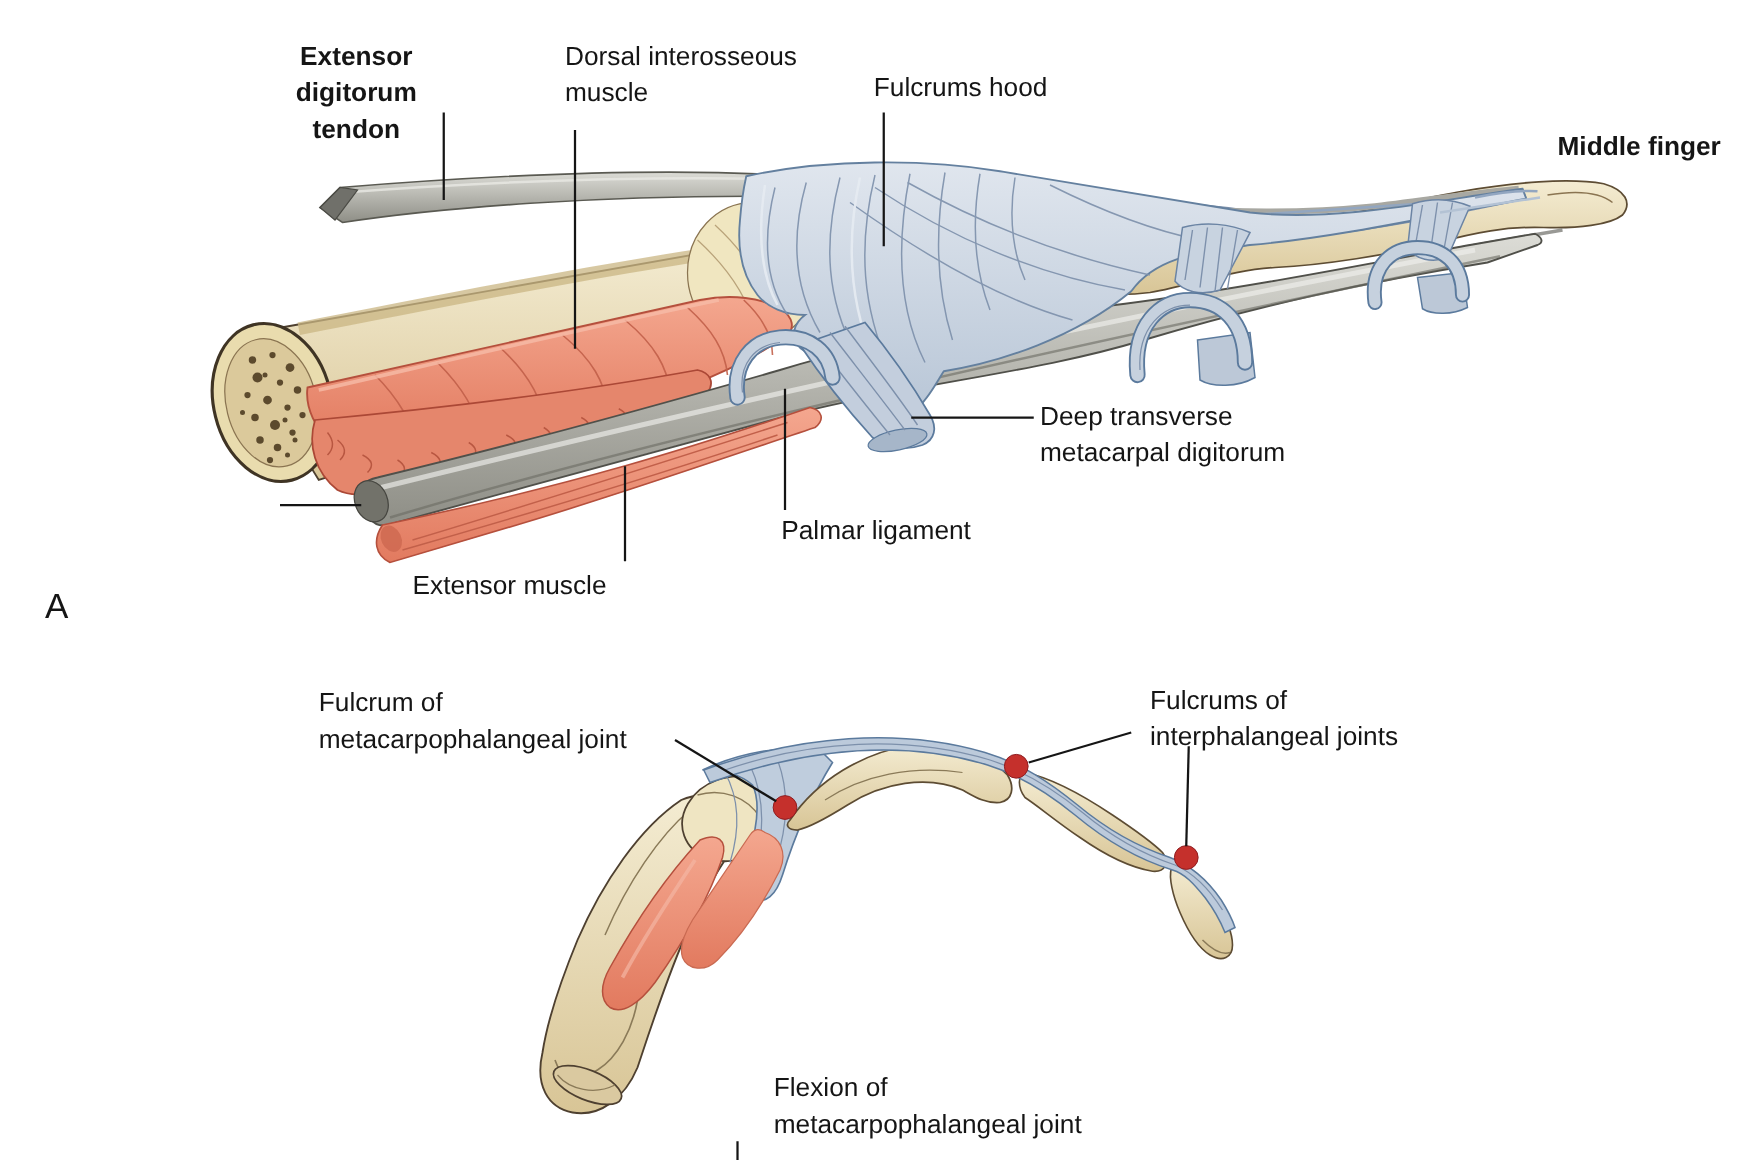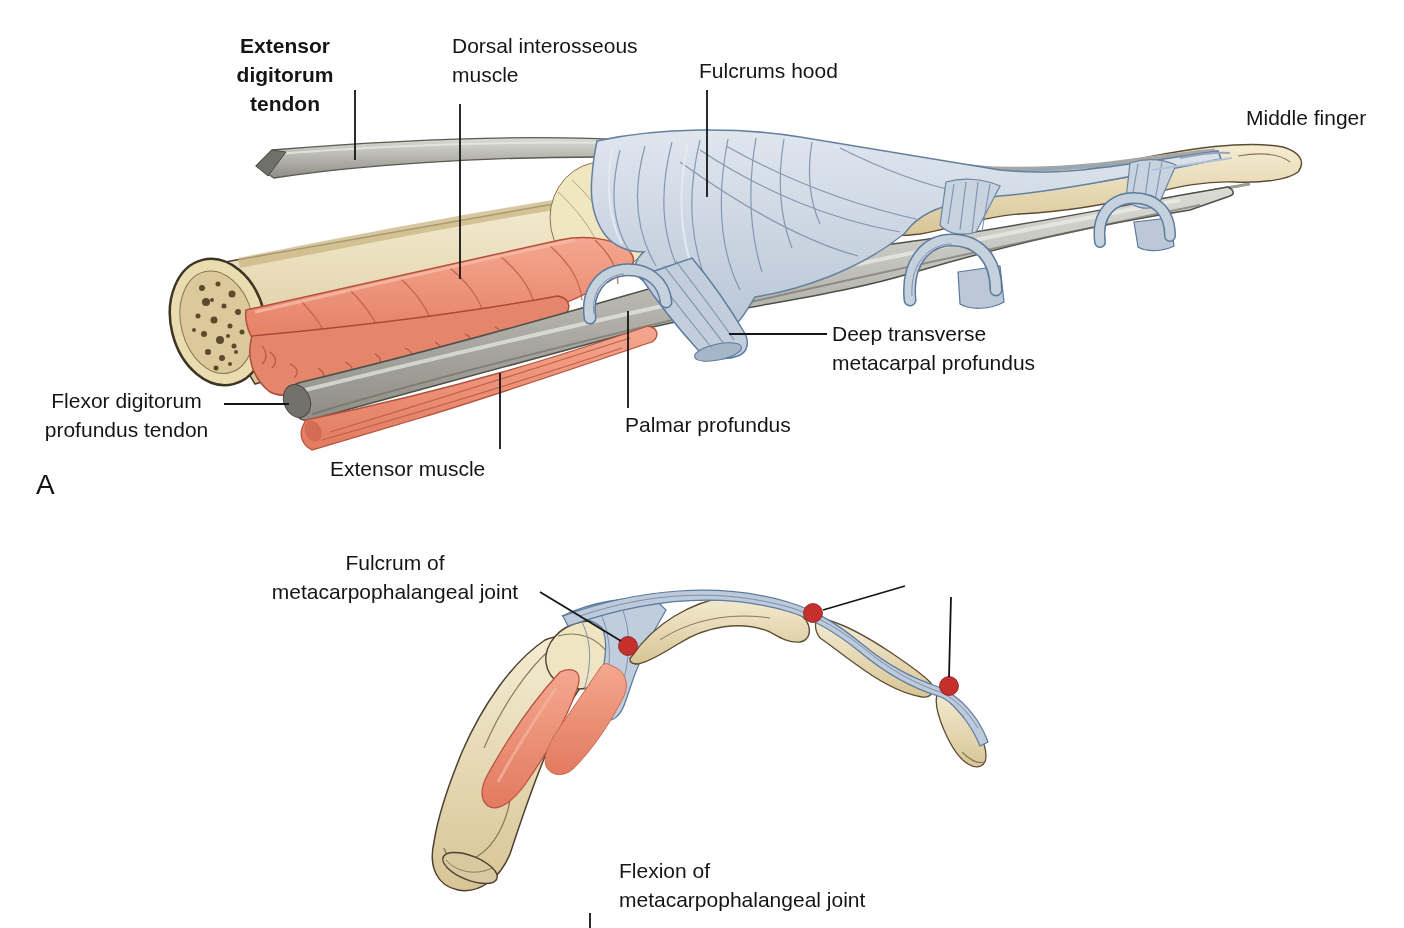--- a/index.html
+++ b/index.html
@@ -11,21 +11,21 @@
   #stage{position:absolute;inset:0;width:1404px;height:928px;}
   svg{position:absolute;left:0;top:0;}
   .label{
     position:absolute;
     font:21px/29px "Liberation Sans", sans-serif;
     color:#151515;
     white-space:pre-line;
   }
   .bold{font-weight:bold;}
   .center{text-align:center;}
-  .right{text-align:center;}
+  .right{text-align:left;}
   .panel-letter{font-size:28px;line-height:30px;}
 </style>
 </head>
 <body>
 
 <div id="stage">
 
 <svg width="1404" height="928" viewBox="0 0 1404 928">
   <defs>
     <linearGradient id="boneGrad" x1="0" y1="0" x2="0" y2="1">
@@ -282,34 +282,34 @@
 </svg>
 
 <div class="label" style="left:452px;top:31px;">Dorsal interosseous
 muscle</div>
 
 <div class="label bold center" style="left:200px;top:31px;width:170px;">Extensor
 digitorum tendon</div>
 
 <div class="label" style="left:699px;top:56px;">Fulcrums hood</div>
 
-<div class="label" style="left:1246px;top:103px;">Middle finger</div>
+<div class="label" style="left:1246px;top:103px;font-weight:bold;">Middle finger</div>
 
 <div class="label" style="left:832px;top:319px;">Deep transverse
-metacarpal profundus</div>
-
-<div class="label" style="left:625px;top:410px;">Palmar profundus</div>
-
-<div class="label center" style="left:33px;top:386px;width:187px;">Flexor digitorum
-profundus tendon</div>
+metacarpal digitorum</div>
+
+<div class="label" style="left:625px;top:410px;">Palmar ligament</div>
+
 
 <div class="label" style="left:330px;top:454px;">Extensor muscle</div>
 
 <div class="label panel-letter" style="left:36px;top:470px;">A</div>
 
 <div class="label right" style="left:255px;top:548px;width:280px;">Fulcrum of
 metacarpophalangeal joint</div>
 
+<div class="label" style="left:920px;top:546px;">Fulcrums of
+interphalangeal joints</div>
 
 <div class="label" style="left:582px;top:856px;margin-left:37px;">Flexion of
 metacarpophalangeal joint</div>
 
 </div>
 
 </body></html>

